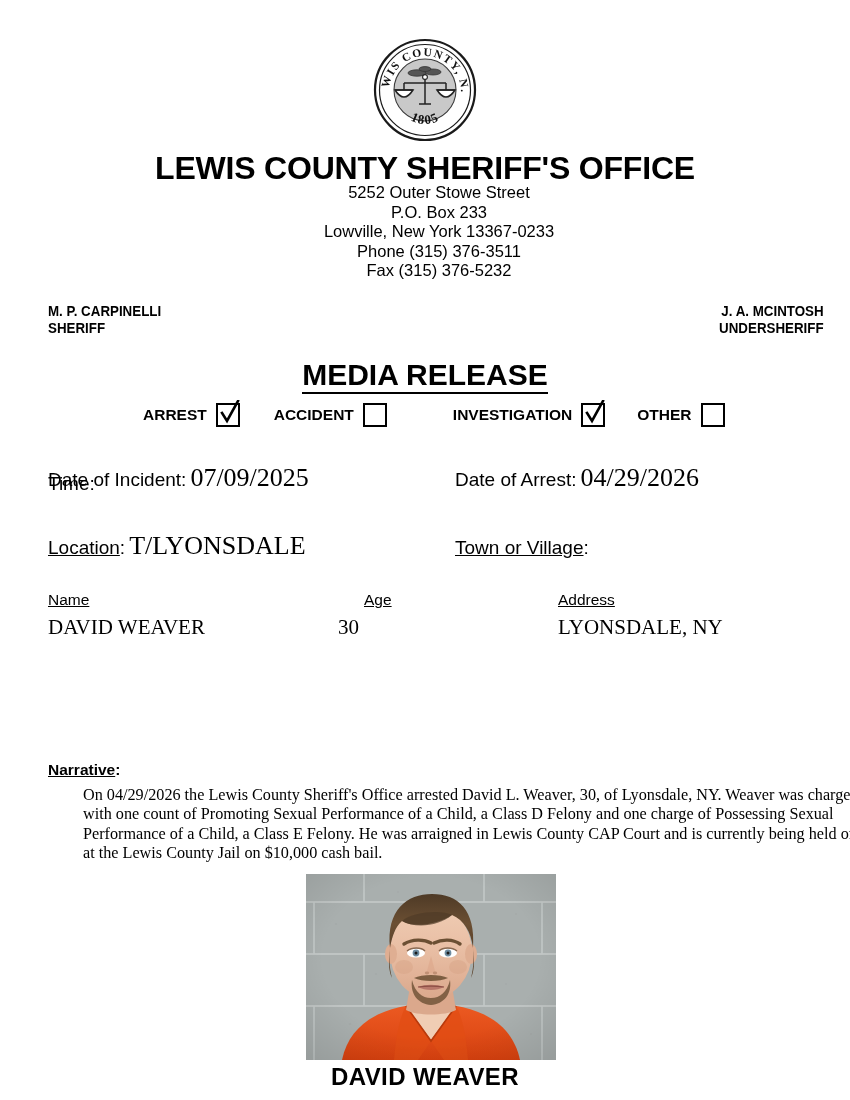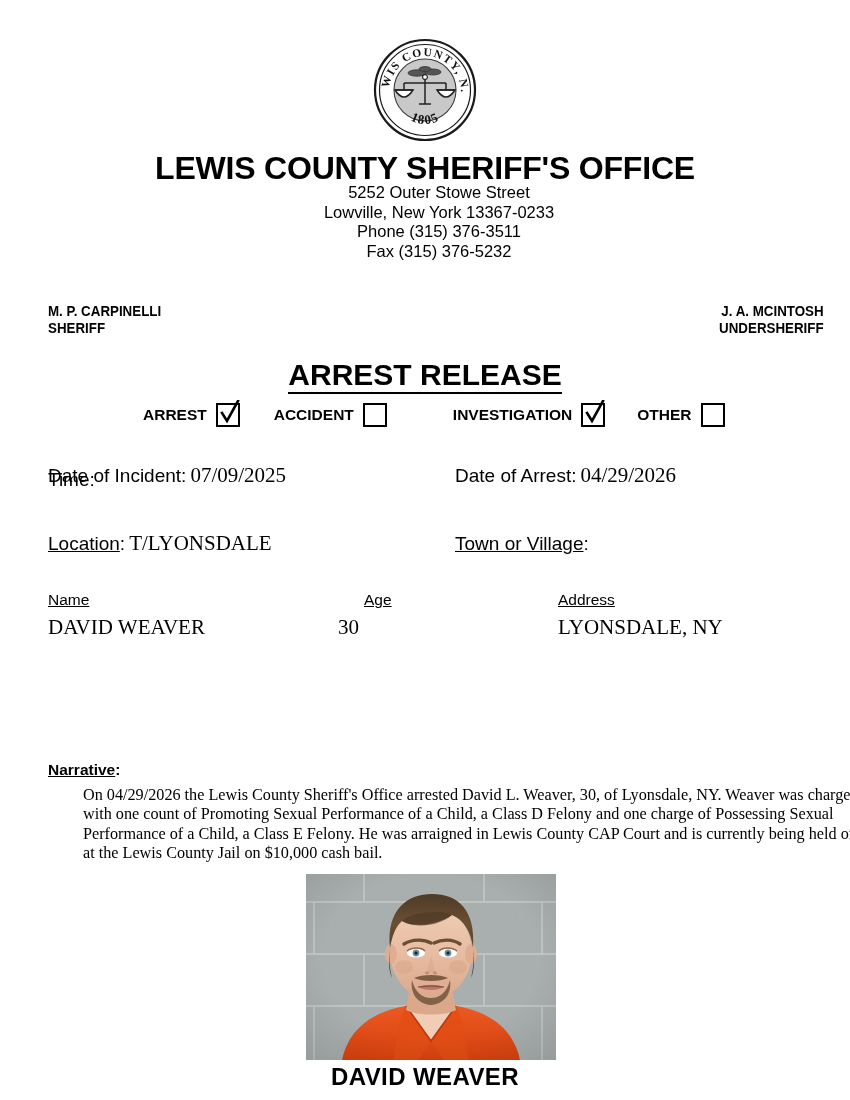--- a/index.html
+++ b/index.html
@@ -129,21 +129,21 @@
   .gap-b { width: 66px; }
   .gap-c { width: 32px; }
 
   
   .lbl {
     font-family: "Liberation Sans", sans-serif;
     font-size: 19px;
   }
   .val {
     font-family: "Liberation Serif", serif;
-    font-size: 21px;
+    font-size: 26px;
   }
   .u { text-decoration: underline; text-underline-offset: 1px; }
 
   .row-dates {
     position: absolute;
     left: 48px;
     top: 463px;
     width: 760px;
   }
   .row-dates .col-left  { position: absolute; left: 0px;   top: 0; white-space: nowrap; }
@@ -274,36 +274,37 @@
         </g>
         <circle cx="52" cy="39" r="2.4" fill="#ffffff" stroke="#222" stroke-width="1.1"></circle>
       </svg>
     </div>
   </div>
 
   <div class="org-title">LEWIS COUNTY SHERIFF'S OFFICE</div>
 
   <div class="addr-block">
     <div>5252 Outer Stowe Street</div>
+    <div>P.O. Box 233</div>
     <div>Lowville, New York 13367-0233</div>
     <div>Phone (315) 376-3511</div>
     <div>Fax (315) 376-5232</div>
   </div>
 
   <div class="officer officer-left">
     <div>M. P. CARPINELLI</div>
     <div>SHERIFF</div>
   </div>
   <div class="officer officer-right">
     <div>J. A. MCINTOSH</div>
     <div>UNDERSHERIFF</div>
   </div>
 
   <div class="release-title">
-    <span>ARREST RELEASE</span>
+    <span>MEDIA RELEASE</span>
   </div>
 
   <div class="checkrow">
 
     <div class="checkitem">
       <span class="cb-label">ARREST</span>
       <span class="cbox">
         <svg class="tick" viewBox="0 0 20 26">
           <path d="M 2,13 L 7,21 L 18,1" fill="none" stroke="#000" stroke-width="2.6" stroke-linecap="square"></path>
         </svg>

